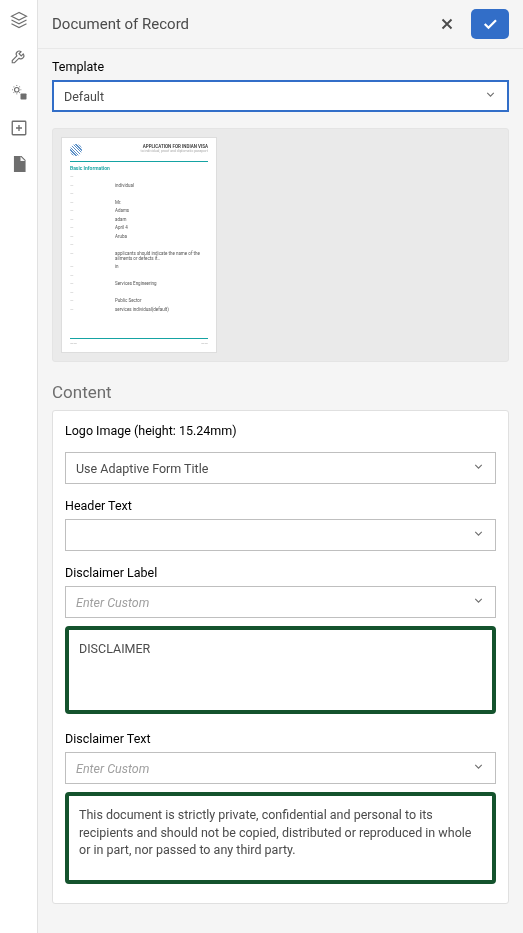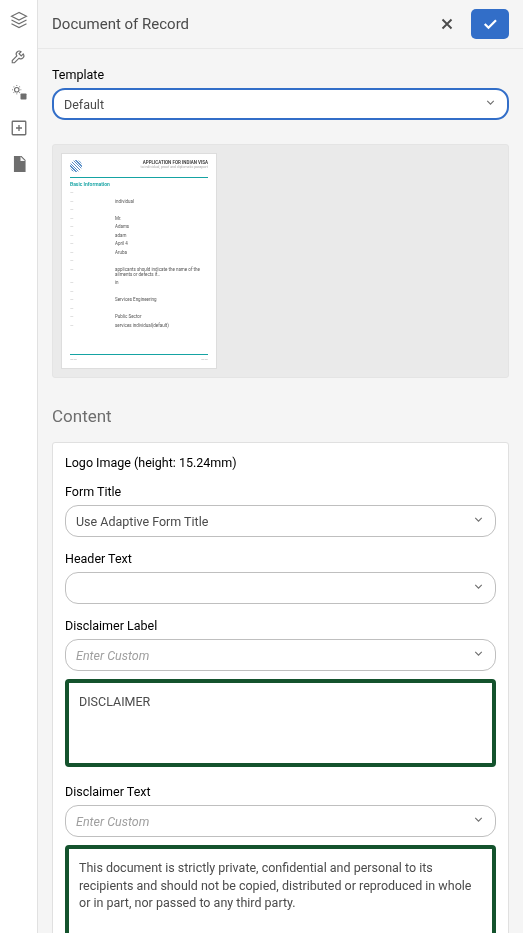--- a/index.html
+++ b/index.html
@@ -42,21 +42,20 @@
     .sidebar-icon svg {
       width: 18px;
       height: 18px;
     }
     .main {
       flex: 1;
       background: #f5f5f5;
       display: flex;
       flex-direction: column;
       overflow: hidden;
-      gap: 8px;
     }
     .header {
       display: flex;
       align-items: center;
       padding: 8px 14px;
       border-bottom: 1px solid #e8e8e8;
     }
     .header-title {
       flex: 1;
       font-size: 15px;
@@ -90,21 +89,21 @@
     }
     .label {
       font-size: 12.5px;
       color: #000000;
       margin-bottom: 6px;
     }
     .select-wrap {
       position: relative;
       background: #fff;
       border: 1px solid #bfbfbf;
-      border-radius: 13px;
+      border-radius: 0;
       height: 32px;
       display: flex;
       align-items: center;
       padding: 0 10px;
       cursor: pointer;
     }
     .select-wrap.primary {
       border: 2px solid #326ec8;
     }
     .select-wrap .chev {
@@ -379,21 +378,20 @@
     </div>
 
     <div class="section-title">Content</div>
 
     <div class="content-box">
       <div class="field">
         <div class="label">Logo Image (height: 15.24mm)</div>
       </div>
 
       <div class="field">
-        <div class="label">Form Title</div>
         <div class="select-wrap">
           <span class="select-value">Use Adaptive Form Title</span>
           <span class="chev"><svg viewBox="0 0 24 24" fill="none" stroke="currentColor" stroke-width="2">
                 <path d="M6 9l6 6 6-6"></path>
               </svg></span>
         </div>
       </div>
 
       <div class="field">
         <div class="label">Header Text</div>

